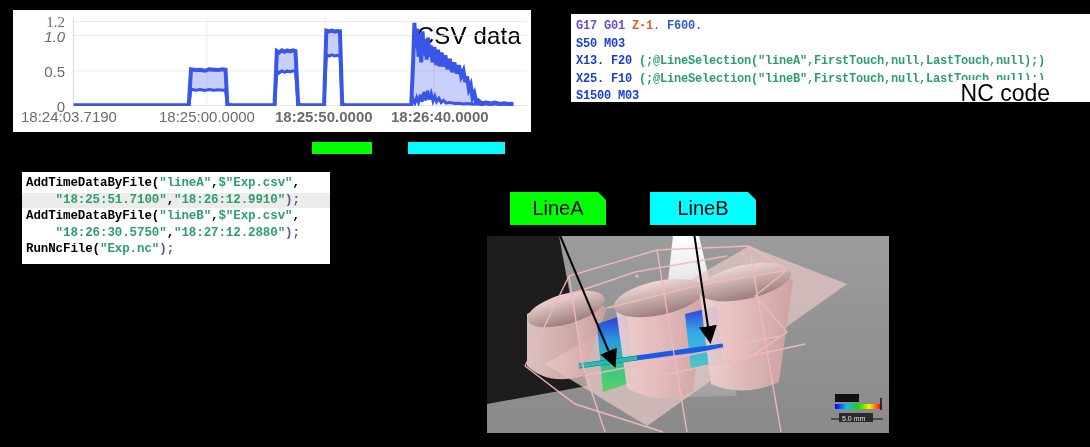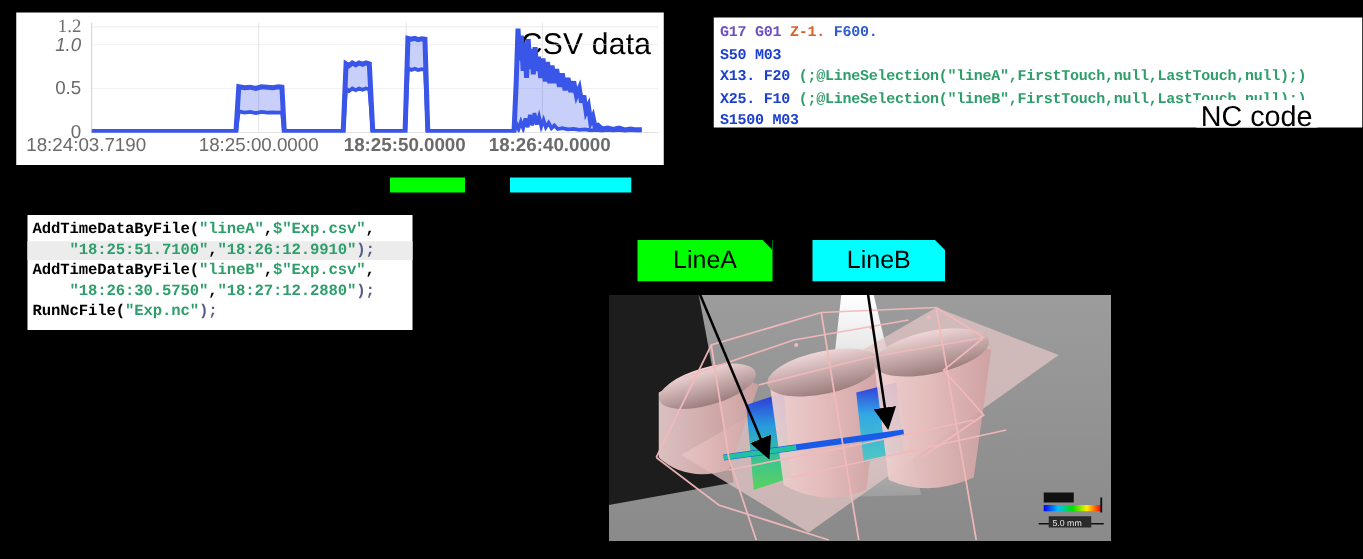--- a/index.html
+++ b/index.html
@@ -67,21 +67,21 @@
   }
   .code-line.hl{background:#ececec;left:0;padding-left:4px;width:304px;}
   .str{color:#2e9e6b;}
   .punct{color:#5a5a8a;}
 
   
   .tag{
     position:absolute;display:flex;align-items:center;justify-content:center;
     font-size:20px;color:#000;font-family:"Liberation Sans", sans-serif;
   }
-  #tag-linea{left:510px;top:192px;width:108px;height:33px;}
+  #tag-linea{left:510px;top:192px;width:96px;height:33px;}
   #tag-lineb{left:650px;top:192px;width:106px;height:33px;}
   .tag .fold{
     position:absolute;right:0;top:0;width:8px;height:8px;background:#000;
     clip-path:polygon(0 0,100% 0,100% 100%);
   }
 
   
   #viewport{left:487px;top:236px;width:402px;height:197px;overflow:hidden;}
   #viewport svg{display:block;width:402px;height:197px;}
 

